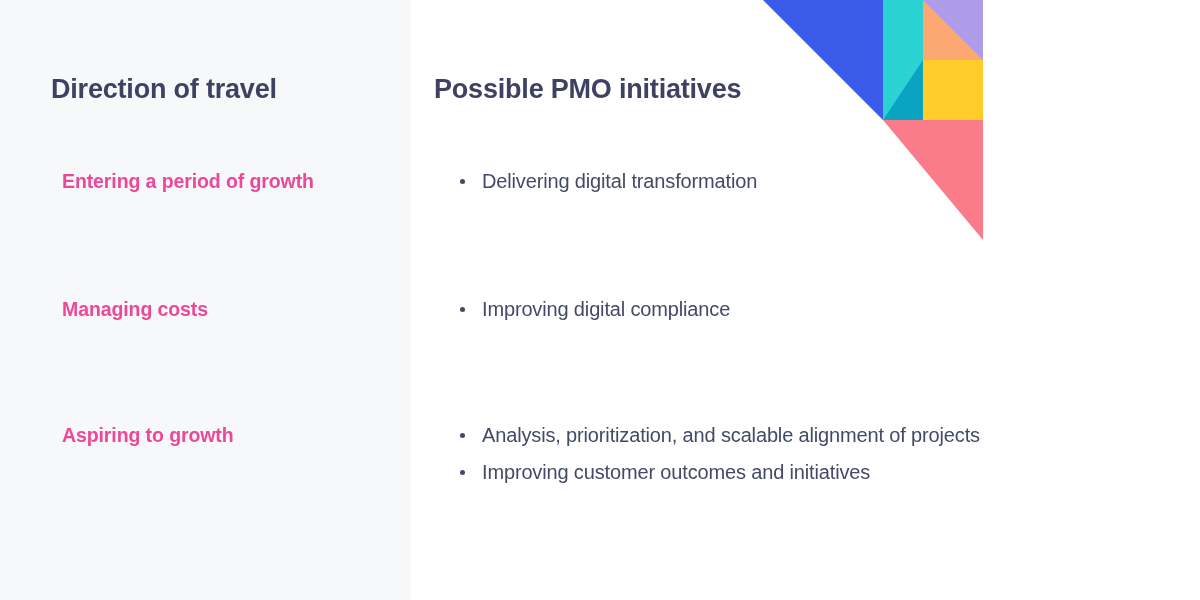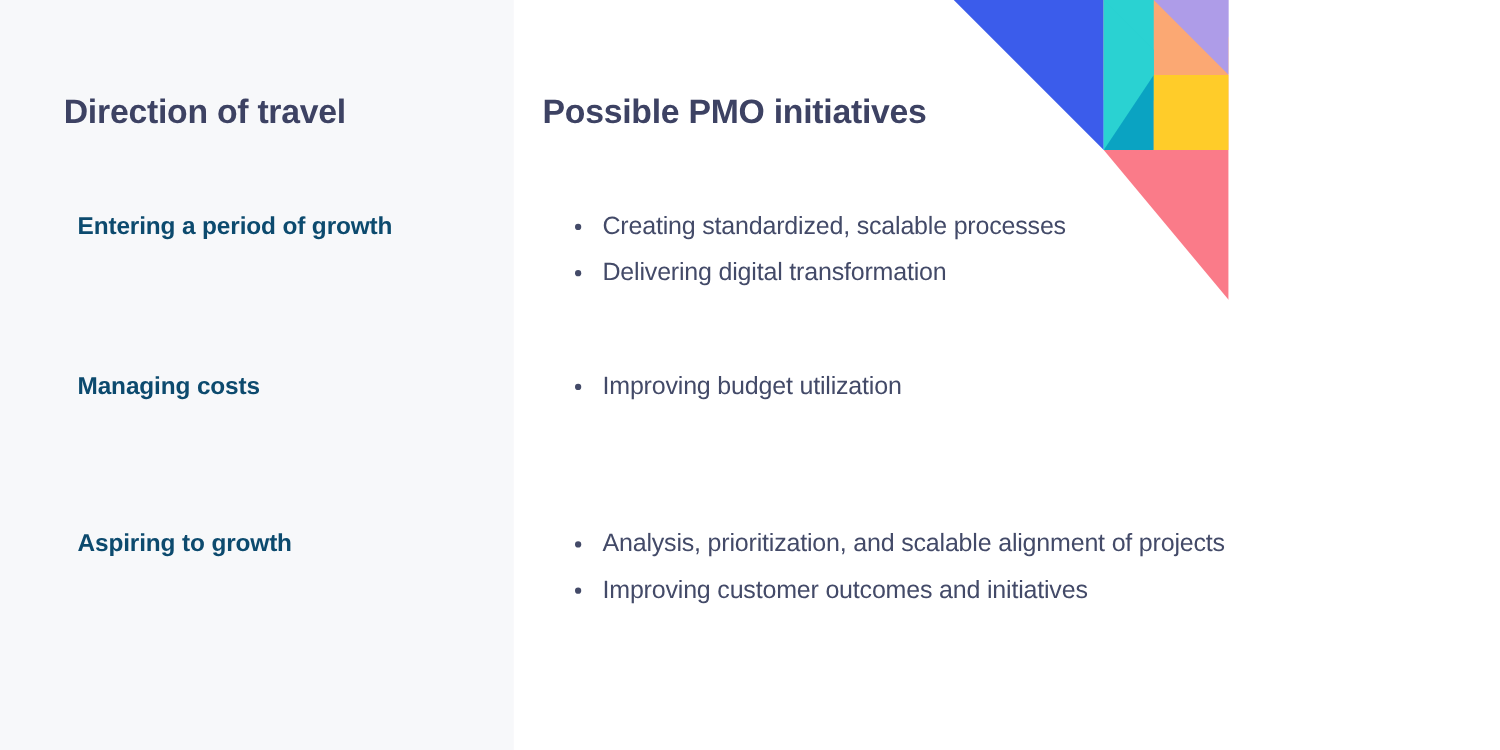--- a/index.html
+++ b/index.html
@@ -71,21 +71,21 @@
   .row-2 { top: 291px; }
   .row-3 { top: 417px; }
 
   .row-label {
     position: absolute;
     left: 62px;
     top: 0;
     width: 300px;
     font-size: 19.5px;
     font-weight: bold;
-    color: #0c4a6e;
+    color: #ec4899;
     line-height: 1.9;
     letter-spacing: -0.1px;
   }
 
   .bullets {
     position: absolute;
     left: 450px;
     top: 0;
     width: 700px;
     margin: 0;
@@ -140,29 +140,28 @@
     </svg>
   </div>
 
   <div class="col-head left">Direction of travel</div>
 
   <div class="col-head right">Possible PMO initiatives</div>
 
   <div class="row row-1">
     <div class="row-label">Entering a period of growth</div>
     <ul class="bullets">
-      <li>Creating standardized, scalable processes</li>
       <li>Delivering digital transformation</li>
     </ul>
   </div>
 
   <div class="row row-2">
     <div class="row-label">Managing costs</div>
     <ul class="bullets">
-      <li>Improving budget utilization</li>
+      <li>Improving digital compliance</li>
     </ul>
   </div>
 
   <div class="row row-3">
     <div class="row-label">Aspiring to growth</div>
     <ul class="bullets">
       <li>Analysis, prioritization, and scalable alignment of projects</li>
       <li>Improving customer outcomes and initiatives</li>
     </ul>
   </div>

